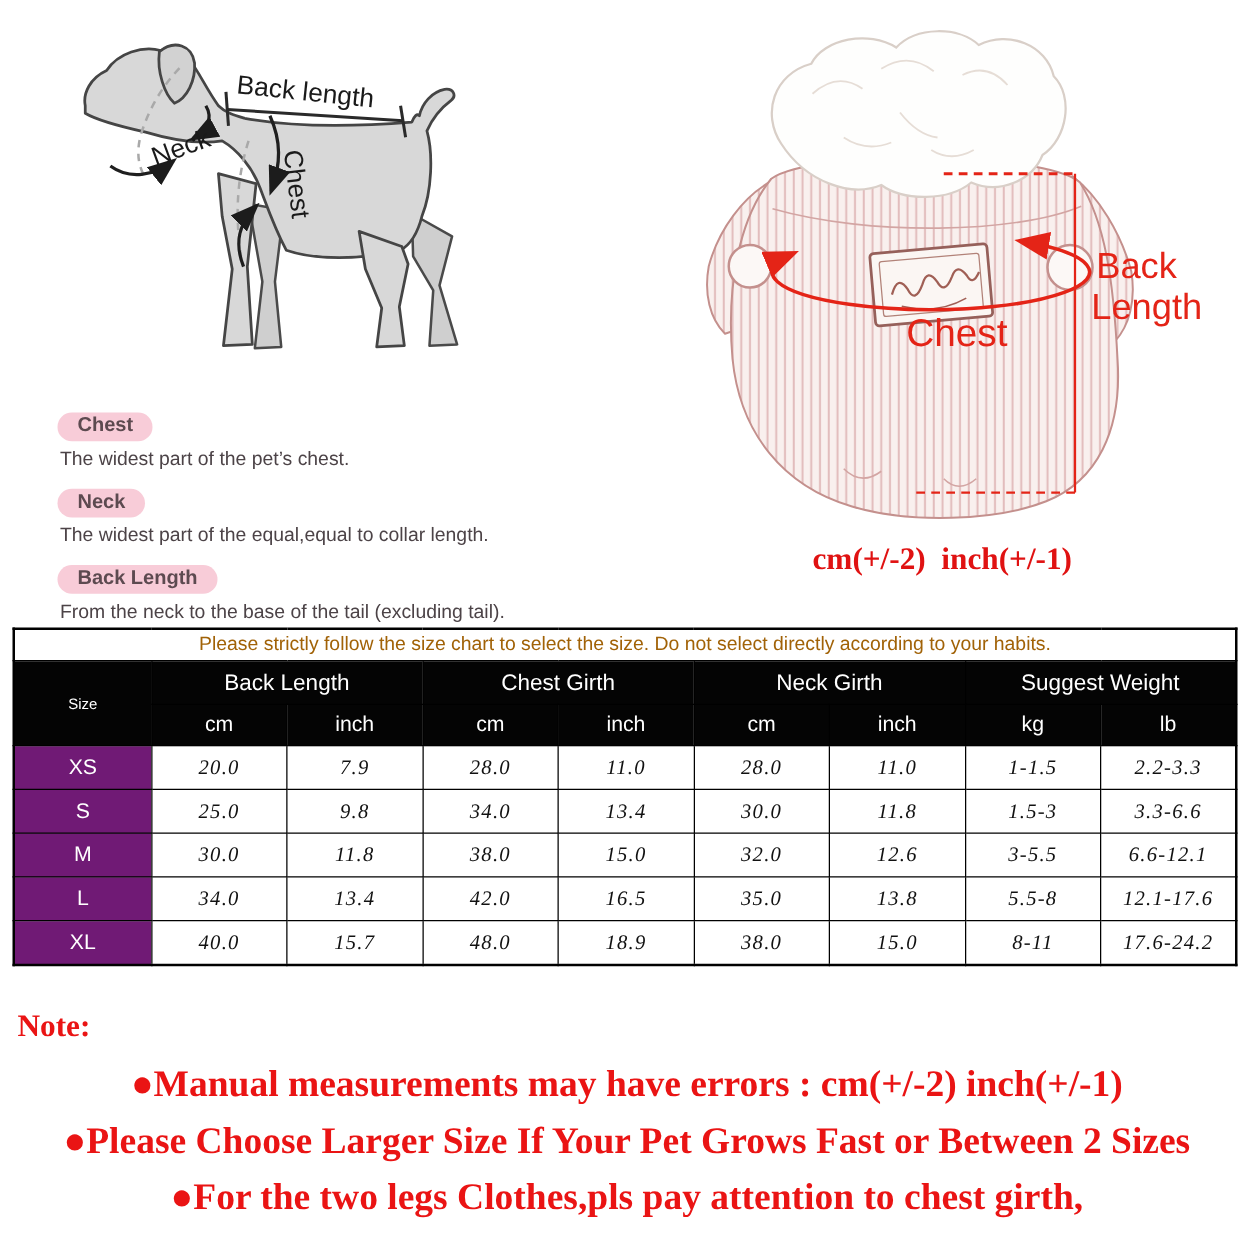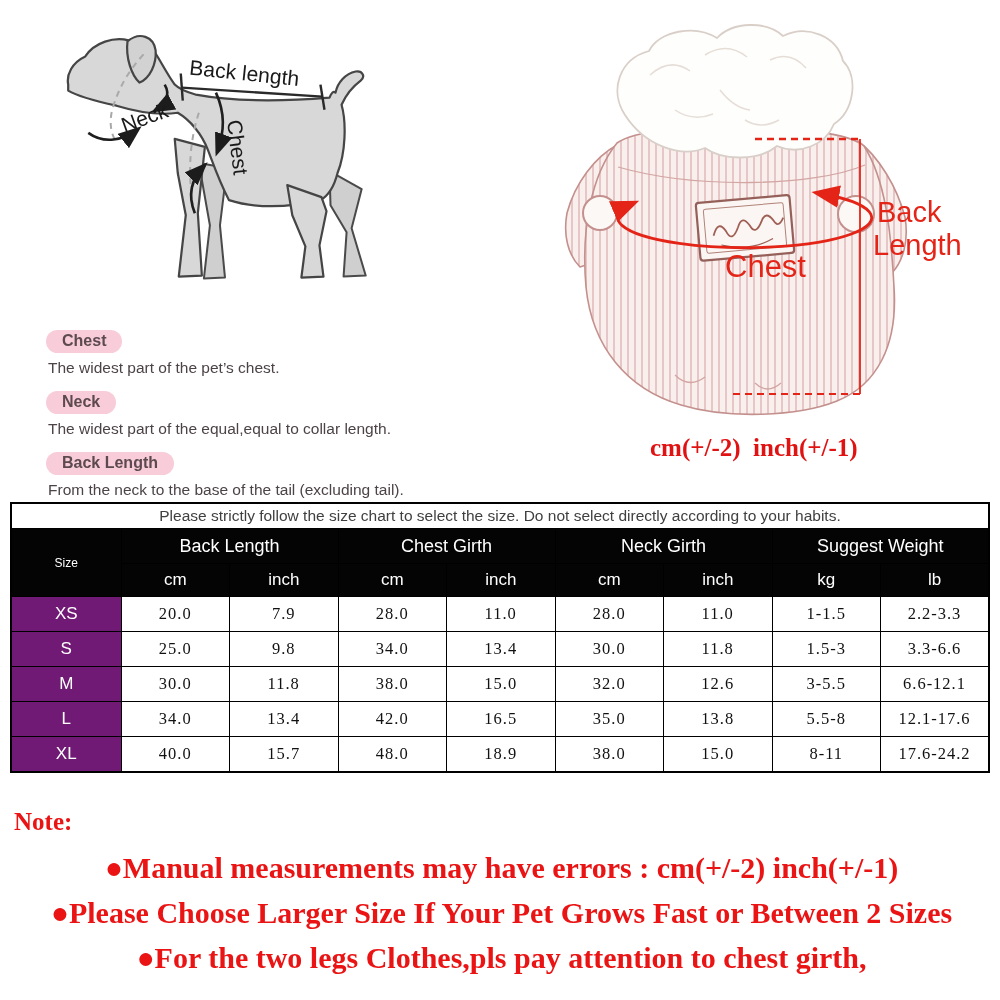--- a/index.html
+++ b/index.html
@@ -26,37 +26,37 @@
     font-size:25px;white-space:pre;margin-left:10px;
   }
 
   
   .size-table{
     position:absolute;left:10px;top:502px;width:980px;
     border-collapse:collapse;table-layout:fixed;border:2px solid #000;
   }
   .size-table td{border:1px solid #000;text-align:center;vertical-align:middle;}
   .warn-cell{
-    height:22px;background:#fff;color:#404040;font-size:15.5px;
+    height:22px;background:#fff;color:#a16207;font-size:15.5px;
     border:2px solid #000;
   }
   .hcell{
     background:#040404;color:#ffffff;border:2px solid #f2f2f2;
     font-size:18px;
   }
   .group-cell{height:32px;}
   .unit-cell{height:30px;font-size:17px;}
   .size-head{font-size:12px;}
   .size-cell{
     background:#701a75;color:#ffffff;font-size:17px;height:32px;
     border:1px solid #000;border-top:2px solid #ededed;
   }
   .val-cell{
     background:#ffffff;color:#111;font-family:"Liberation Serif",serif;
-    font-size:16.5px;letter-spacing:1px;height:32px;
+    font-size:16.5px;letter-spacing:1px;height:32px;font-style:italic;
   }
 
   
   .notes{
     position:absolute;left:14px;top:808px;width:975px;
     color:#ea1414;font-family:"Liberation Serif",serif;font-weight:bold;
   }
   .notes-title{font-size:25px;margin:0 0 18px 0;}
   .note-line{font-size:30px;line-height:28px;margin-bottom:17px;text-align:center;}
 

